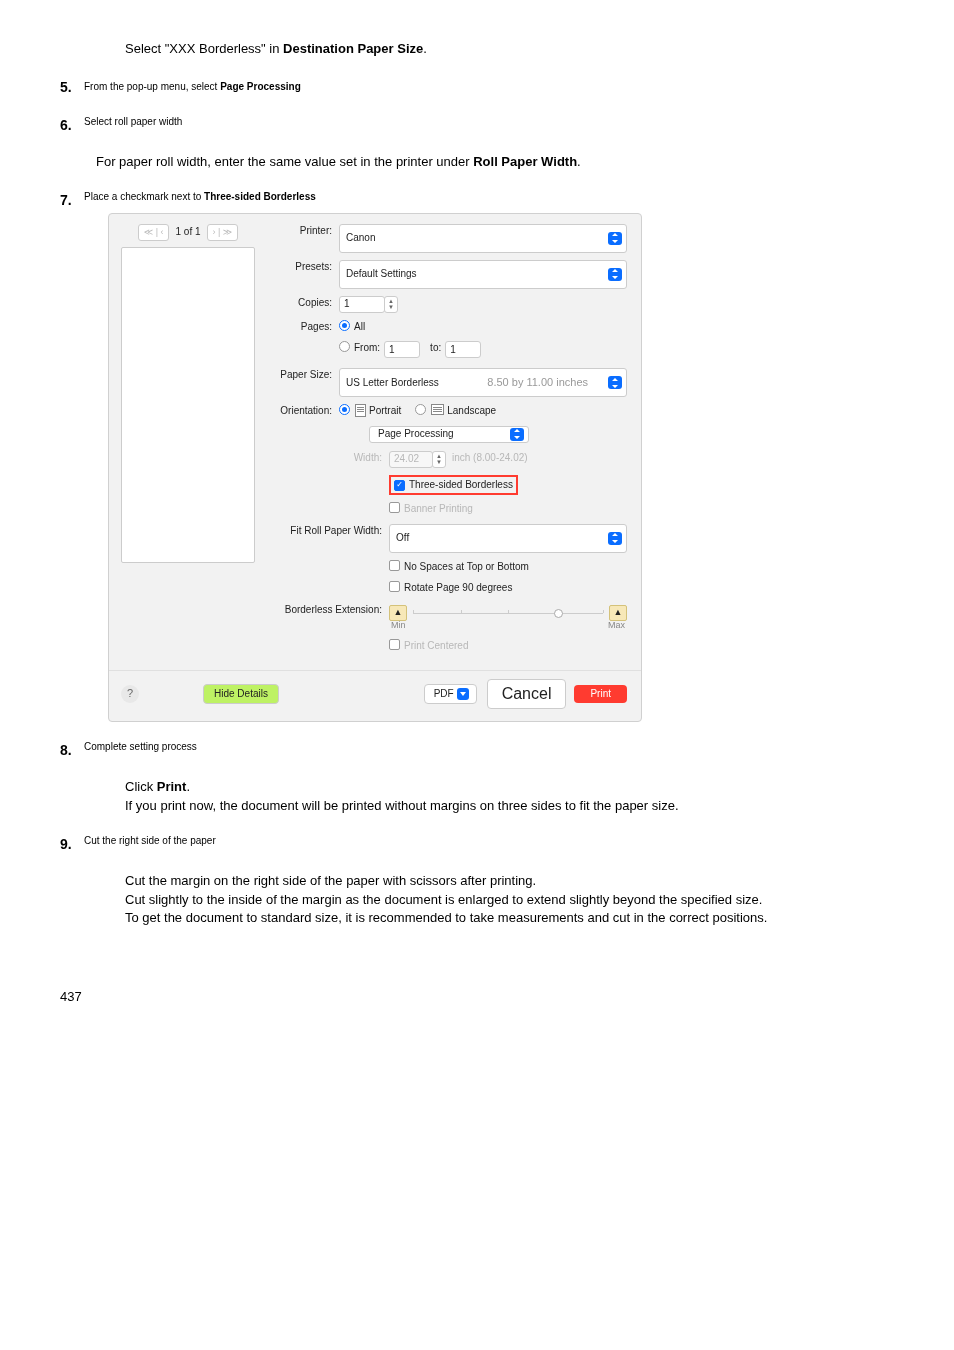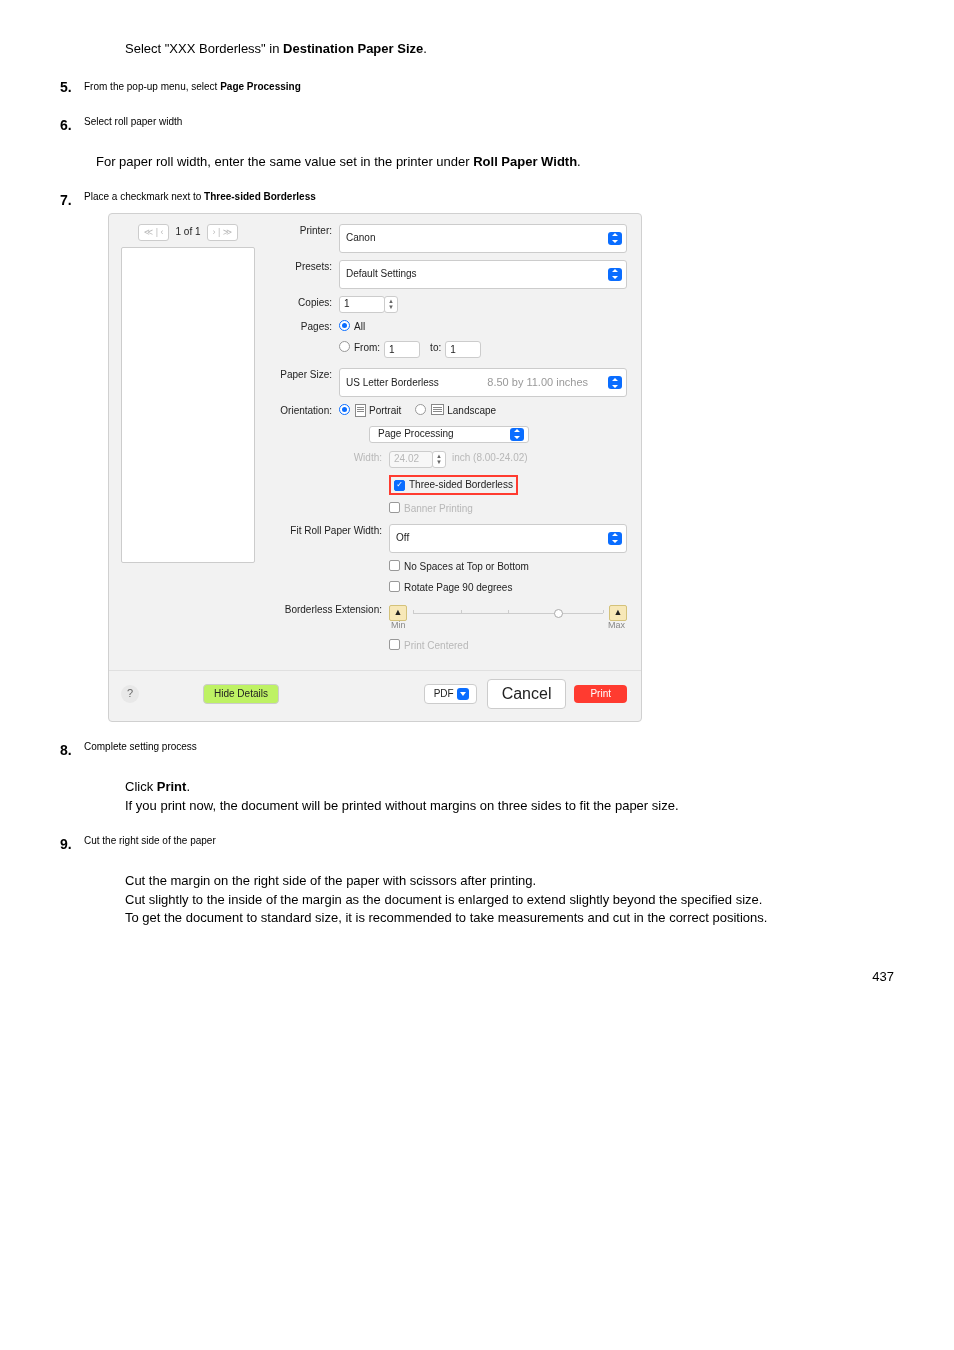--- a/index.html
+++ b/index.html
@@ -66,21 +66,21 @@
   .slider-thumb { position:absolute; top:3px; left:74%; width:9px; height:9px; background:#fff; border:1px solid #aaa; border-radius:50%; }
   .minmax { display:flex; justify-content:space-between; font-size:9px; color:#888; padding:0 2px; margin-top:-2px;gap:34px; }
   .dialog-foot { display:flex; align-items:center; padding:8px 14px 12px 12px; border-top:1px solid #e0e0e0; margin-top:4px; }
   .help-btn { width:18px; height:18px; border-radius:50%; background:#e8e8e8; color:#666; font-size:11px; display:flex; align-items:center; justify-content:center; }
   .hide-btn { background:#bef264; border:1px solid #ccc; border-radius:4px; padding:2px 10px; font-size:10px; }
   .foot-spacer { flex:1; }
   .pdf-btn { display:flex; align-items:center; gap:3px; background:#fff; border:1px solid #ccc; border-radius:4px; padding:2px 7px 2px 9px; font-size:10px; }
   .pdf-arrow { width:12px; height:12px; background:#0a6dff; border-radius:3px; display:flex; align-items:center; justify-content:center; }
   .cancel-btn { background:#fff; border:1px solid #ccc; border-radius:4px; padding:2px 14px; font-size:16px; margin-left:10px; }
   .print-btn { background:#ff3b30; color:#fff; border-radius:4px; padding:2px 16px; font-size:10px; margin-left:8px; }
-  .page-num { text-align:right; margin-top:40px; font-size:13px; }
+  .page-num { text-align:left; margin-top:60px; font-size:13px; }
 </style>
 </head>
 <body>
 
 <div class="indent">
   <span>Select "XXX Borderless" in </span><strong>Destination Paper Size</strong><span>.</span>
 </div>
 
 <div class="step">
   <div class="step-num">5.</div>

